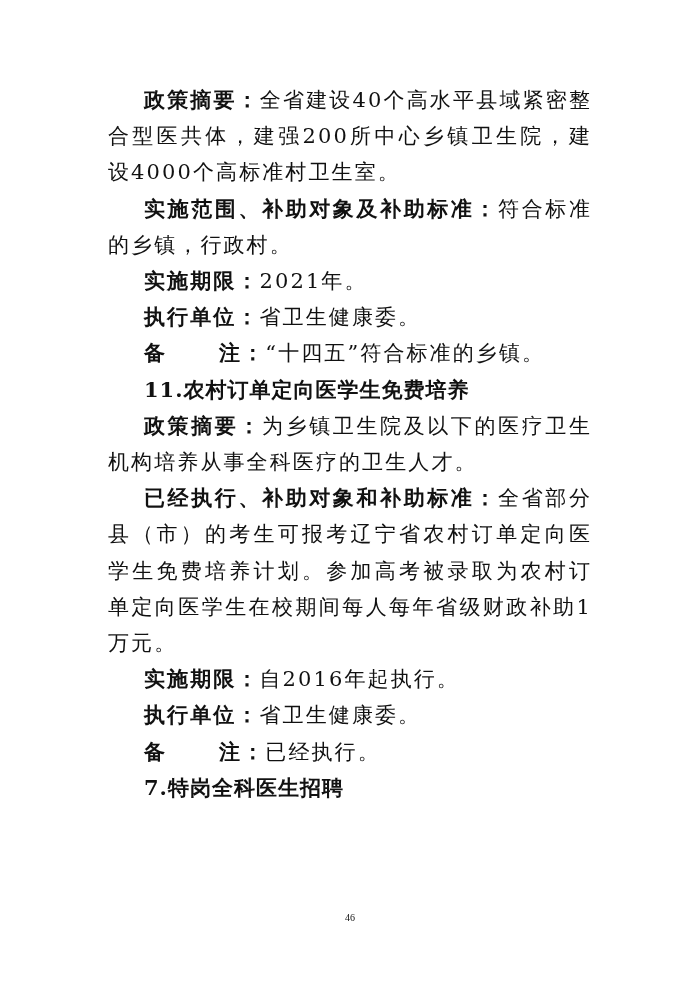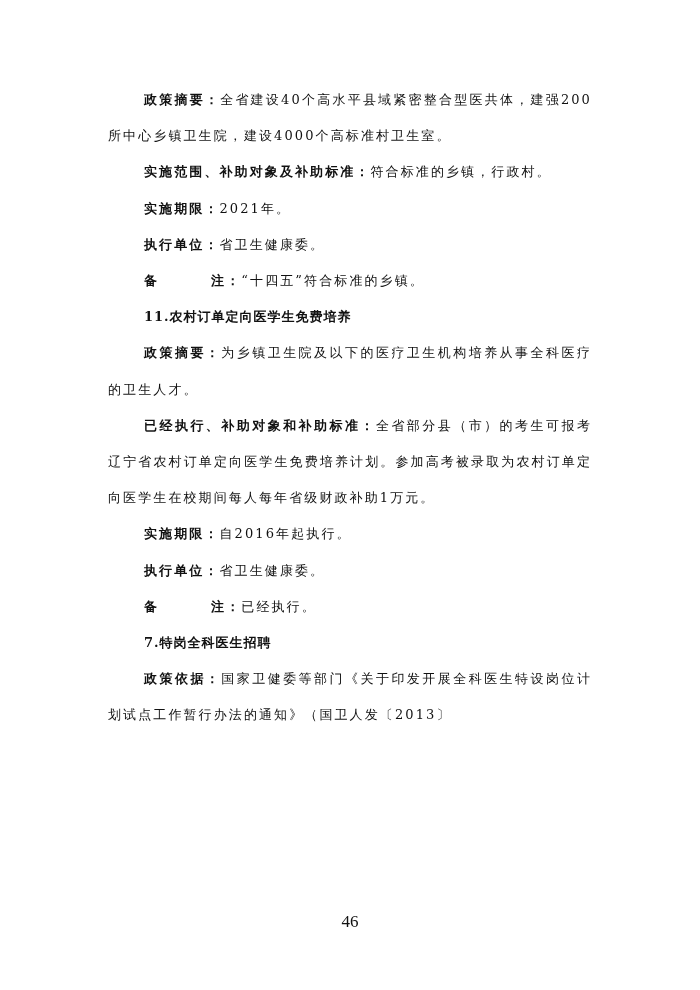--- a/index.html
+++ b/index.html
@@ -1,38 +1,37 @@
 <!DOCTYPE html>
 <html><head>
 <meta charset="utf-8">
 <style>
   html, body { margin: 0; padding: 0; background: #ffffff; }
   body { width: 700px; height: 990px; position: relative; overflow: hidden;
          font-family: "DejaVu Serif", "Liberation Serif", serif; color: #111; }
   .page { position: absolute; left: 108px; top: 82px; width: 484px; }
-  .p { font-size: 13px; line-height: 36.2px; text-align: justify; text-indent: 36px;
+  .p { font-size: 21px; line-height: 36.2px; text-align: justify; text-indent: 36px;
        letter-spacing: 2.1px; margin: 0; }
   .b { font-weight: bold; }
   .h { font-weight: bold; letter-spacing: 1px; }
   .gap { display: inline-block; width: 52px; }
   .pageno { position: absolute; top: 912px; left: 0; width: 700px; text-align: center;
-            font-family: "Liberation Serif", serif; font-size: 17px; }
+            font-family: "Liberation Serif", serif; font-size: 10px; }
 </style>
 </head>
 <body>
 
 <div class="page">
   <p class="p"><span class="b">政策摘要：</span><span>全省建设40个高水平县域紧密整合型医共体，建强200所中心乡镇卫生院，建设4000个高标准村卫生室。</span></p>
   <p class="p"><span class="b">实施范围、补助对象及补助标准：</span><span>符合标准的乡镇，行政村。</span></p>
   <p class="p"><span class="b">实施期限：</span><span>2021年。</span></p>
   <p class="p"><span class="b">执行单位：</span><span>省卫生健康委。</span></p>
   <p class="p"><span class="b">备</span><span class="gap"></span><span class="b">注：</span><span>“十四五”符合标准的乡镇。</span></p>
   <p class="p h">11.农村订单定向医学生免费培养</p>
   <p class="p"><span class="b">政策摘要：</span><span>为乡镇卫生院及以下的医疗卫生机构培养从事全科医疗的卫生人才。</span></p>
   <p class="p"><span class="b">已经执行、补助对象和补助标准：</span><span>全省部分县（市）的考生可报考辽宁省农村订单定向医学生免费培养计划。参加高考被录取为农村订单定向医学生在校期间每人每年省级财政补助1万元。</span></p>
   <p class="p"><span class="b">实施期限：</span><span>自2016年起执行。</span></p>
   <p class="p"><span class="b">执行单位：</span><span>省卫生健康委。</span></p>
   <p class="p"><span class="b">备</span><span class="gap"></span><span class="b">注：</span><span>已经执行。</span></p>
   <p class="p h">7.特岗全科医生招聘</p>
-  <p class="p"><span class="b">政策依据：</span><span>国家卫健委等部门《关于印发开展全科医生特设岗位计划试点工作暂行办法的通知》（国卫人发〔2013〕</span></p>
 </div>
 
 <div class="pageno">46</div>
 
 </body></html>

